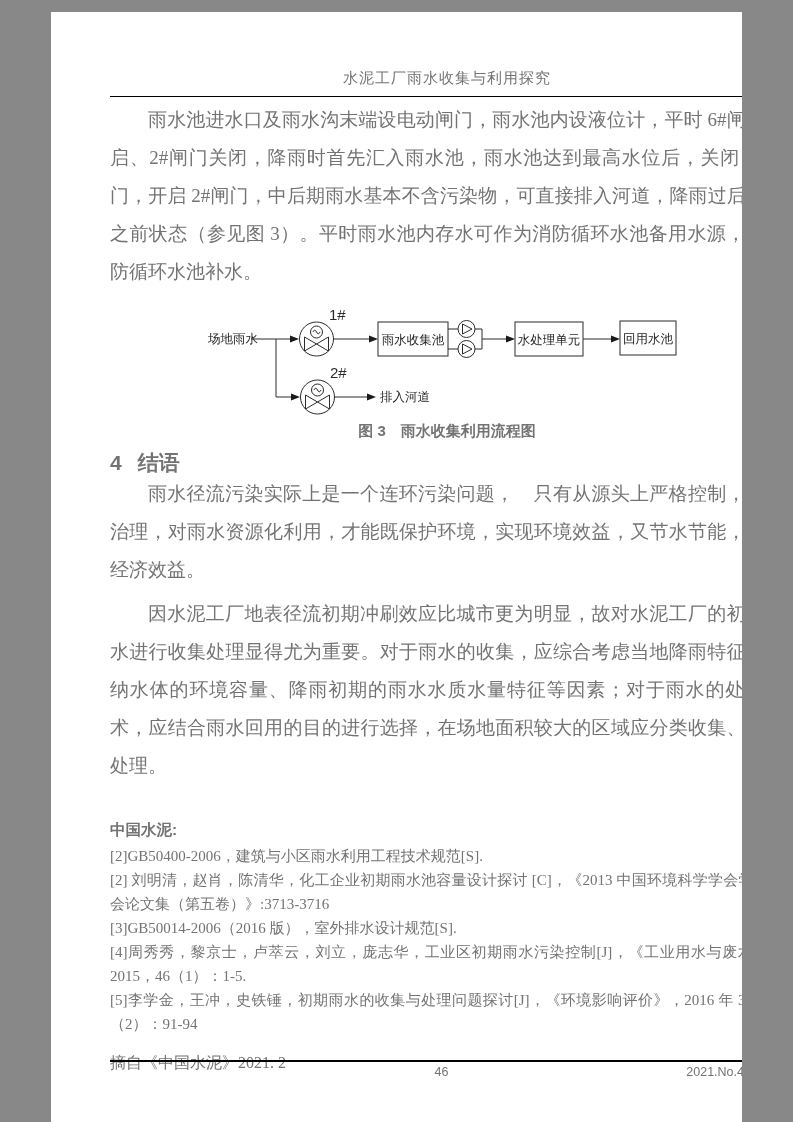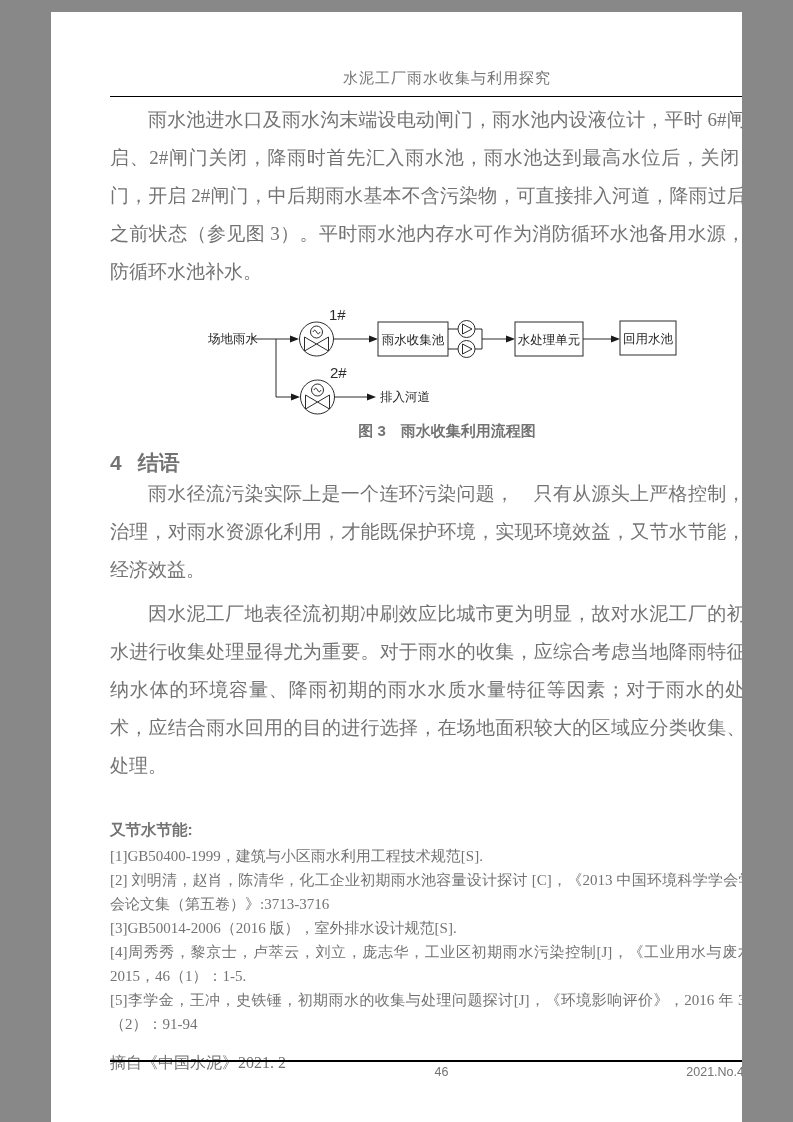--- a/index.html
+++ b/index.html
@@ -170,22 +170,22 @@
     </figure>
 
     <h2 class="section-heading">
       <span class="num">4</span><span>结语</span>
     </h2>
 
     <p class="body-p tight">雨水径流污染实际上是一个连环污染问题，　只有从源头上严格控制，及时治理，对雨水资源化利用，才能既保护环境，实现环境效益，又节水节能，实现经济效益。</p>
     <p class="body-p after-fig">因水泥工厂地表径流初期冲刷效应比城市更为明显，故对水泥工厂的初期雨水进行收集处理显得尤为重要。对于雨水的收集，应综合考虑当地降雨特征、受纳水体的环境容量、降雨初期的雨水水质水量特征等因素；对于雨水的处理技术，应结合雨水回用的目的进行选择，在场地面积较大的区域应分类收集、分类处理。</p>
 
     <div class="refs">
-      <div class="refs-heading">又节水节能:</div>
-      <div class="ref-item">[1]GB50400-1999，建筑与小区雨水利用工程技术规范[S].</div>
+      <div class="refs-heading">中国水泥:</div>
+      <div class="ref-item">[2]GB50400-2006，建筑与小区雨水利用工程技术规范[S].</div>
       <div class="ref-item">[2] 刘明清，赵肖，陈清华，化工企业初期雨水池容量设计探讨 [C]，《2013 中国环境科学学会学术年会论文集（第五卷）》:3713-3716</div>
       <div class="ref-item">[3]GB50014-2006（2016 版），室外排水设计规范[S].</div>
       <div class="ref-item">[4]周秀秀，黎京士，卢萃云，刘立，庞志华，工业区初期雨水污染控制[J]，《工业用水与废水》，2015，46（1）：1-5.</div>
       <div class="ref-item">[5]李学金，王冲，史铁锤，初期雨水的收集与处理问题探讨[J]，《环境影响评价》，2016 年 3 月,38（2）：91-94</div>
     </div>
 
     <div class="source-note">摘自《中国水泥》2021. 2</div>
   </div>
 
   <div class="footer">

